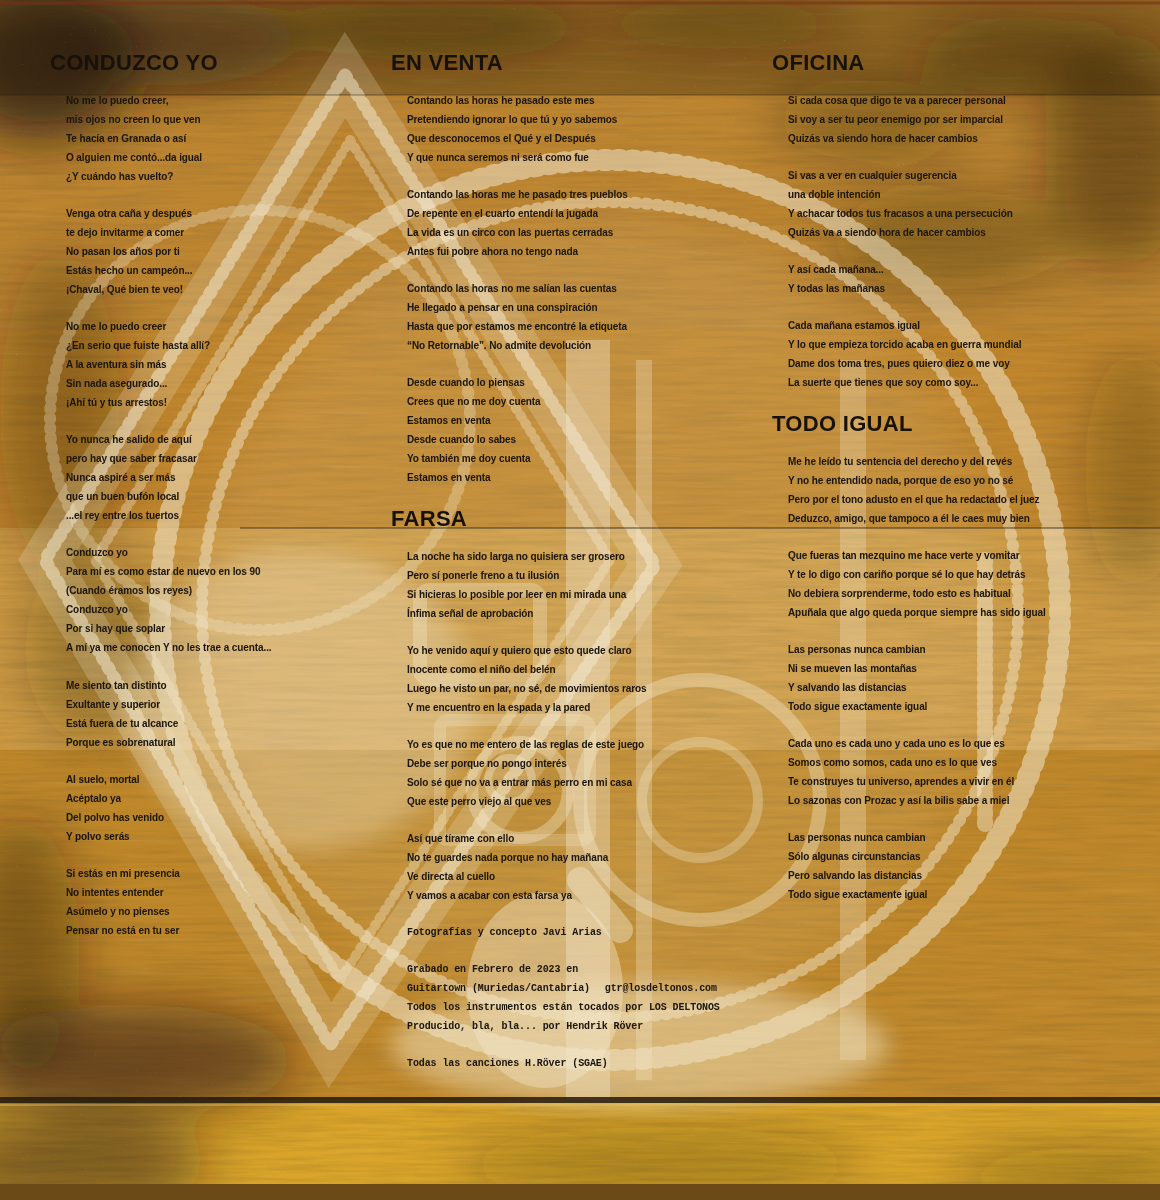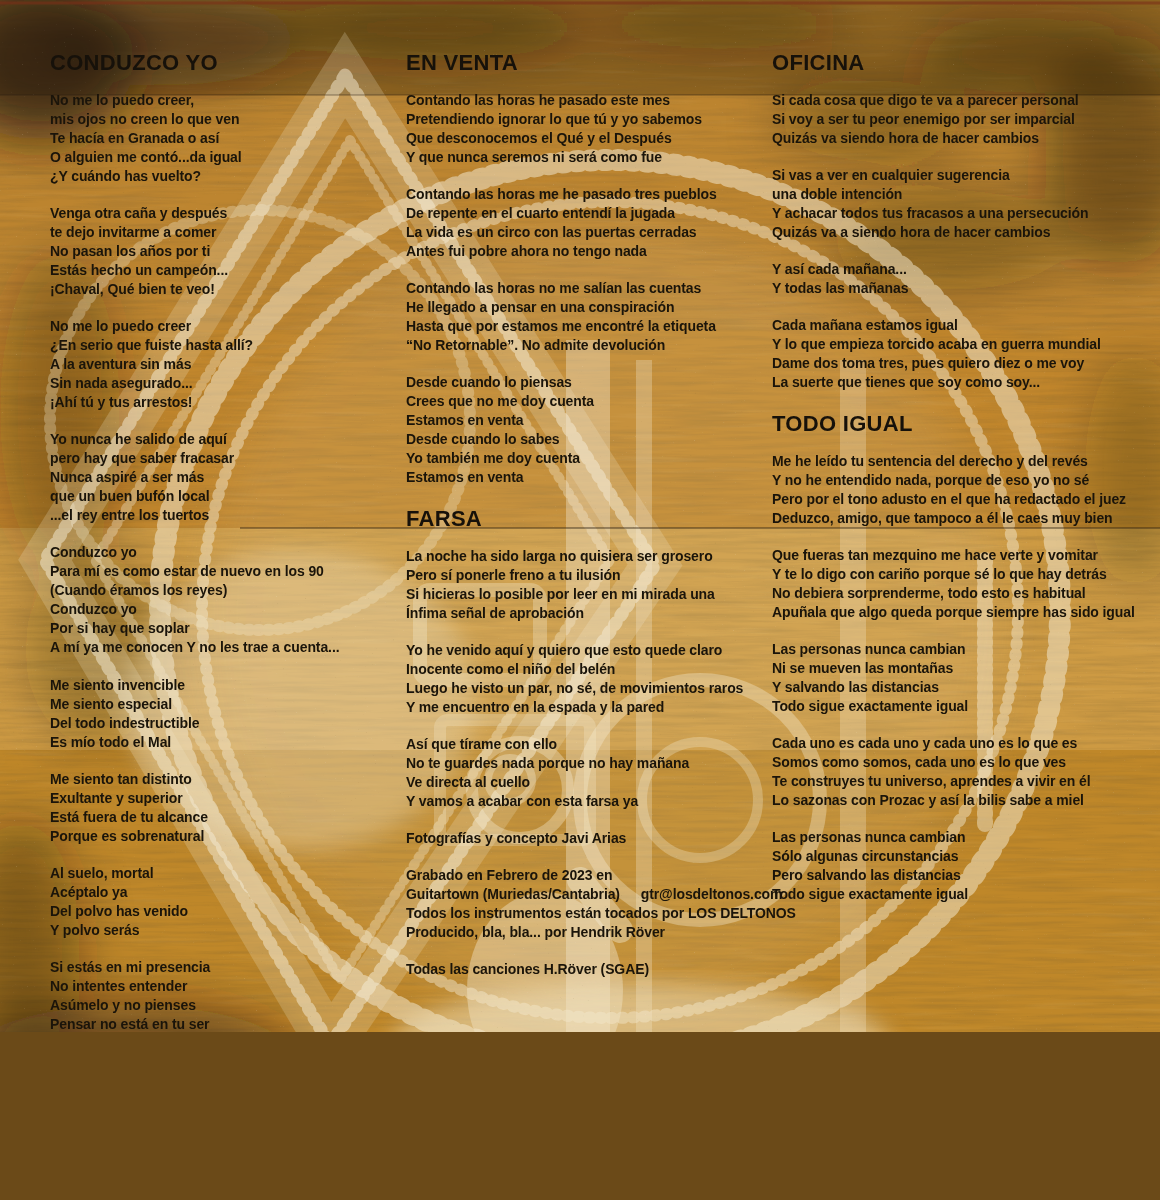--- a/index.html
+++ b/index.html
@@ -1,35 +1,35 @@
 <!DOCTYPE html>
 <html><head>
 <meta charset="utf-8">
 <style>
   html,body{margin:0;padding:0;background:#6b4a18;}
   .page{
-    position:relative;width:1160px;height:1032px;overflow:hidden;
+    position:relative;width:1160px;height:1184px;overflow:hidden;
     background:#bd8630;
     font-family:"Liberation Sans","DejaVu Sans",sans-serif;
   }
   .bg{position:absolute;left:0;top:0;z-index:0;display:block;}
   .col{position:absolute;top:50px;z-index:2;color:#1a140a;font-weight:bold;}
   .col1{left:50px;width:335px;}
-  .col2{left:406px;width:475px;}
+  .col2{left:391px;width:475px;}
   .col3{left:772px;width:392px;}
   .song-title{
     font-size:22px;line-height:26px;margin:0 0 15px 0;letter-spacing:.3px;
     color:#16110a;
   }
   .stanza{
-    white-space:pre-line;font-size:14px;line-height:19px;
-    margin:0 0 18px 0;letter-spacing:-.1px;color:#1a140a;
+    white-space:pre-line;font-size:10px;line-height:19px;
+    margin:0 0 18px 16px;letter-spacing:-.1px;color:#1a140a;
   }
   .song + .song{margin-top:19px;}
-  .credits{margin-top:14px;}
+  .credits{margin-top:14px;font-family:Liberation Mono, monospace;}
 </style>
 </head>
 <body>
 
 <div class="page">
 
   <svg class="bg" width="1160" height="1200" viewBox="0 0 1160 1200" aria-hidden="true">
     <defs>
       <filter id="grainDark" x="0" y="0" width="100%" height="100%">
         <feTurbulence type="fractalNoise" baseFrequency="0.012 0.22" numOctaves="4" seed="11"></feTurbulence>
@@ -148,24 +148,20 @@
 que un buen bufón local
 ...el rey entre los tuertos</div>
       <div class="stanza">Conduzco yo
 Para mí es como estar de nuevo en los 90
 (Cuando éramos los reyes)
 Conduzco yo
 Por si hay que soplar
 A mí ya me conocen Y no les trae a cuenta...</div>
     </section>
     <section class="song">
-      <div class="stanza">Me siento invencible
-Me siento especial
-Del todo indestructible
-Es mío todo el Mal</div>
       <div class="stanza">Me siento tan distinto
 Exultante y superior
 Está fuera de tu alcance
 Porque es sobrenatural</div>
       <div class="stanza">Al suelo, mortal
 Acéptalo ya
 Del polvo has venido
 Y polvo serás</div>
       <div class="stanza">Si estás en mi presencia
 No intentes entender
@@ -199,20 +195,24 @@
     <section class="song">
       <h2 class="song-title">FARSA</h2>
       <div class="stanza">La noche ha sido larga no quisiera ser grosero
 Pero sí ponerle freno a tu ilusión
 Si hicieras lo posible por leer en mi mirada una
 Ínfima señal de aprobación</div>
       <div class="stanza">Yo he venido aquí y quiero que esto quede claro
 Inocente como el niño del belén
 Luego he visto un par, no sé, de movimientos raros
 Y me encuentro en la espada y la pared</div>
+      <div class="stanza">Yo es que no me entero de las reglas de este juego
+Debe ser porque no pongo interés
+Solo sé que no va a entrar más perro en mi casa
+Que este perro viejo al que ves</div>
       <div class="stanza">Así que tírame con ello
 No te guardes nada porque no hay mañana
 Ve directa al cuello
 Y vamos a acabar con esta farsa ya</div>
     </section>
     <div class="credits">
       <div class="stanza">Fotografías y concepto Javi Arias</div>
       <div class="stanza">Grabado en Febrero de 2023 en
 Guitartown (Muriedas/Cantabria)  gtr@losdeltonos.com
 Todos los instrumentos están tocados por LOS DELTONOS

